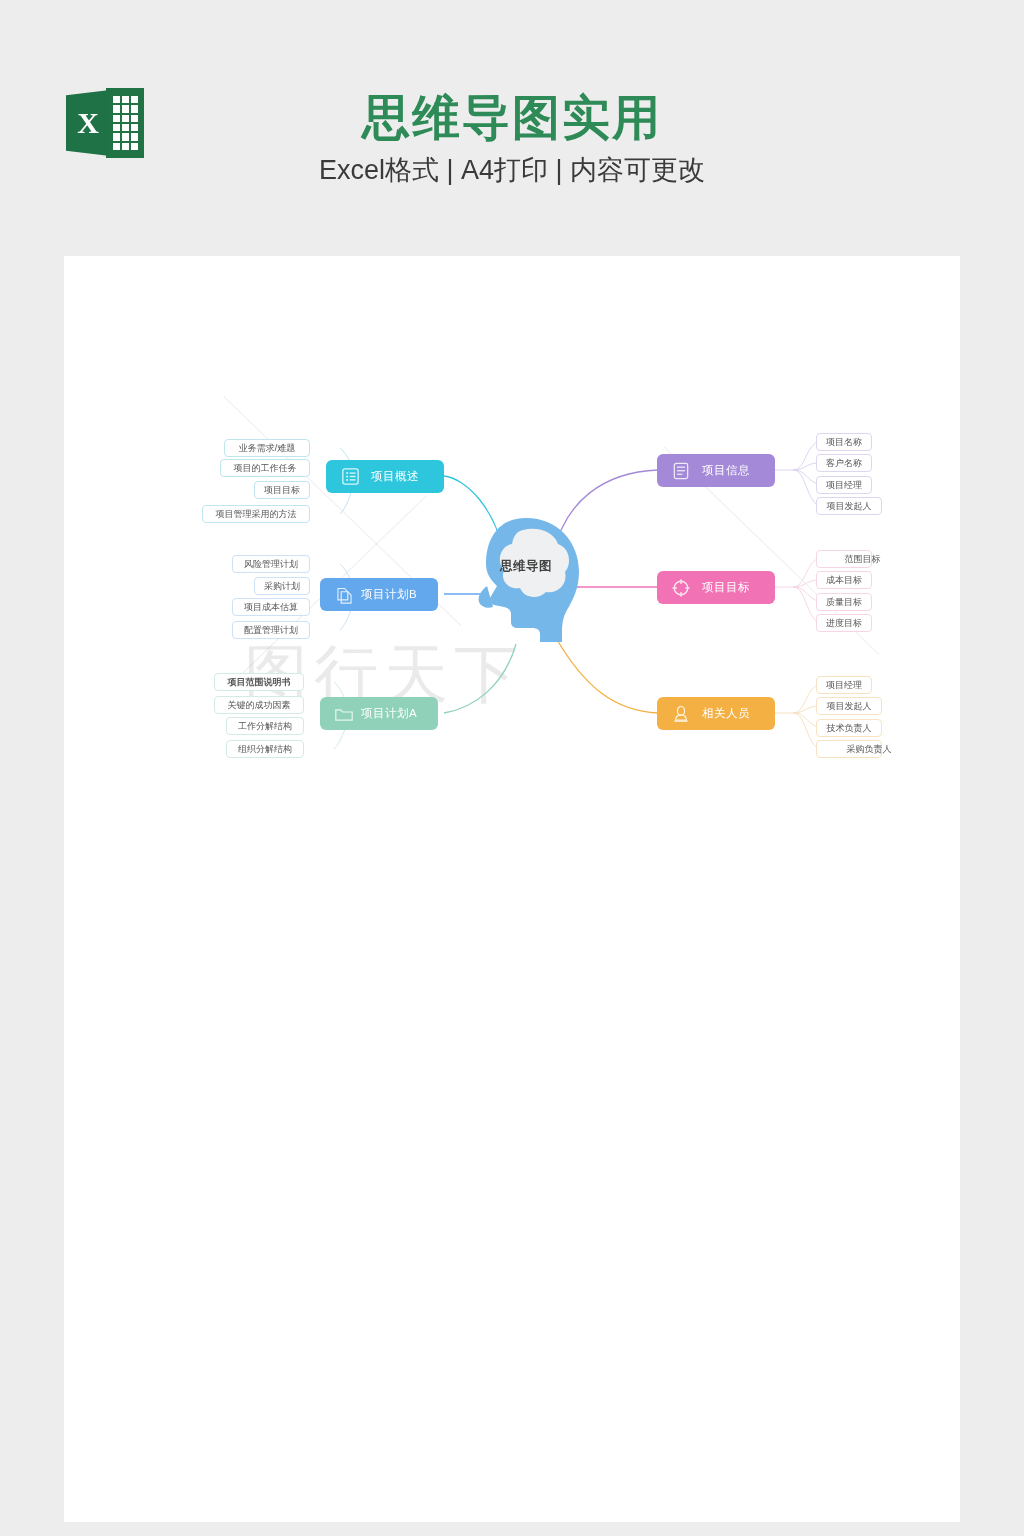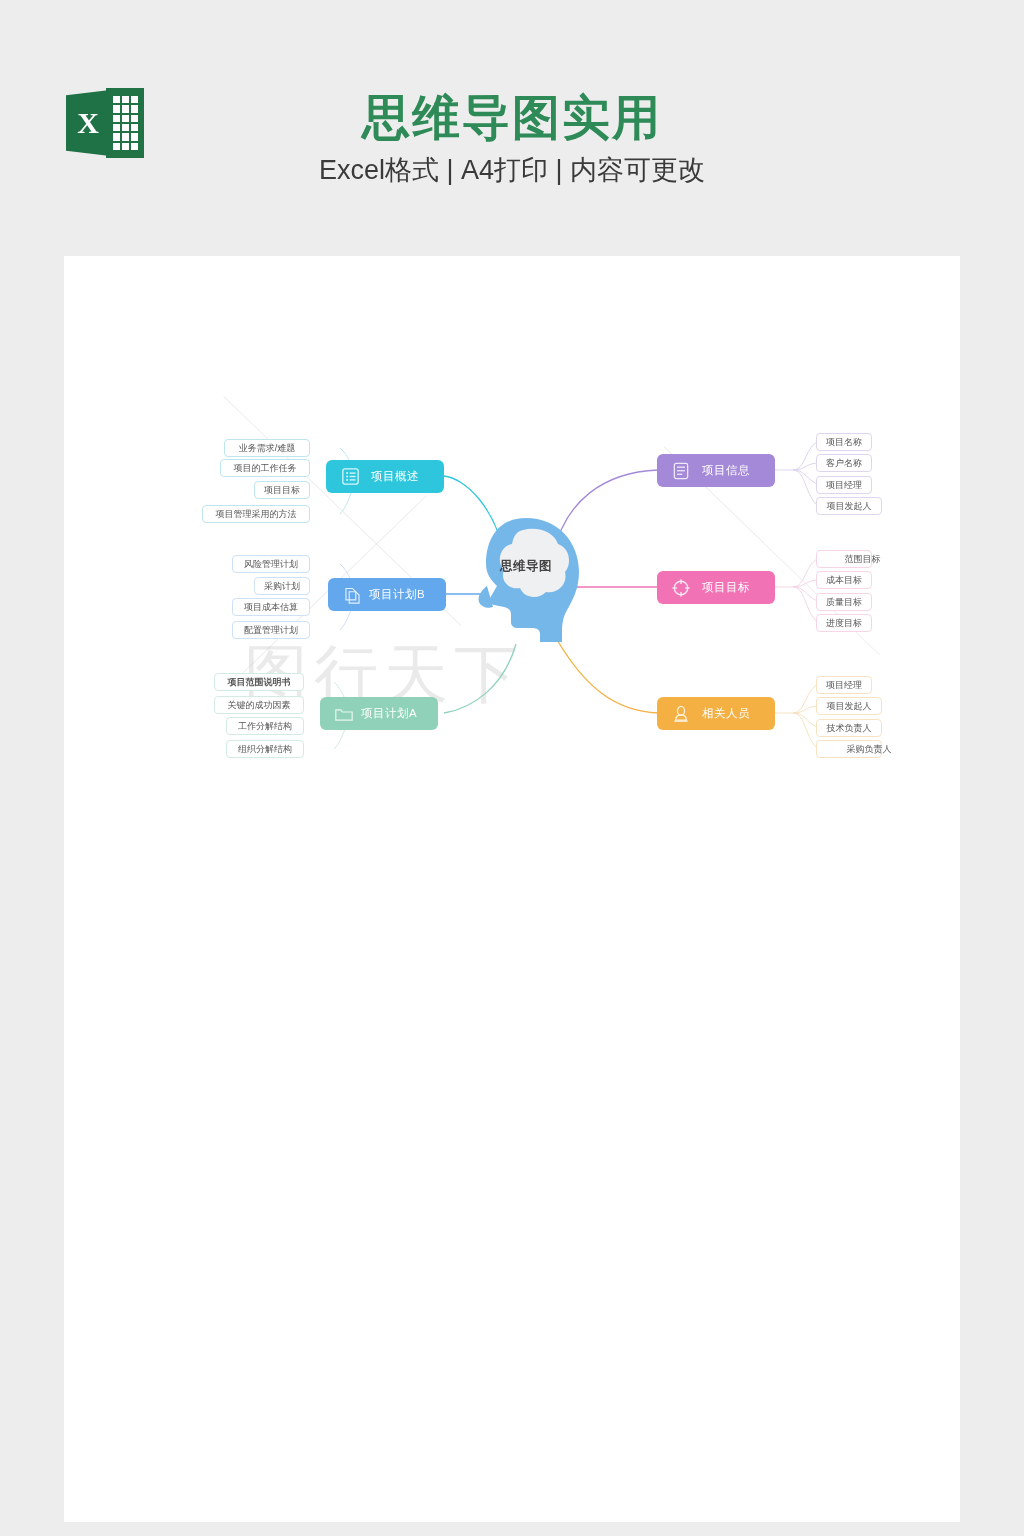--- a/index.html
+++ b/index.html
@@ -315,21 +315,21 @@
               <rect x="9" y="13.2" width="7" height="1.6" fill="#fff"></rect>
           </svg>
         </span>
         <span class="blabel">项目概述</span>
       </div>
       <div class="leaf" style="left:160px; top:183px; width:86px; border-color:#bfe6ee;">业务需求/难题</div>
       <div class="leaf" style="left:156px; top:203px; width:90px; border-color:#bfe6ee;">项目的工作任务</div>
       <div class="leaf" style="left:190px; top:225px; width:56px; border-color:#bfe6ee;">项目目标</div>
       <div class="leaf" style="left:138px; top:249px; width:108px; border-color:#bfe6ee;">项目管理采用的方法</div>
 
-      <div class="branch" style="left:264px; top:322px; width:118px; background:#63a7ec;">
+      <div class="branch" style="left:256px; top:322px; width:118px; background:#63a7ec;">
         <span class="bicon">
           <svg width="17" height="18" viewBox="0 0 20 22">
             <path d="M2,3 h8 l4,4 v10 h-12 z" fill="none" stroke="#fff" stroke-width="1.4"></path>
             <path d="M6,7 h8 l4,4 v10 h-12 z" fill="none" stroke="#fff" stroke-width="1.4"></path>
           </svg>
         </span>
         <span class="blabel">项目计划B</span>
       </div>
       <div class="leaf" style="left:168px; top:299px; width:78px; border-color:#cfe1f5;">风险管理计划</div>
       <div class="leaf" style="left:190px; top:321px; width:56px; border-color:#cfe1f5;">采购计划</div>

